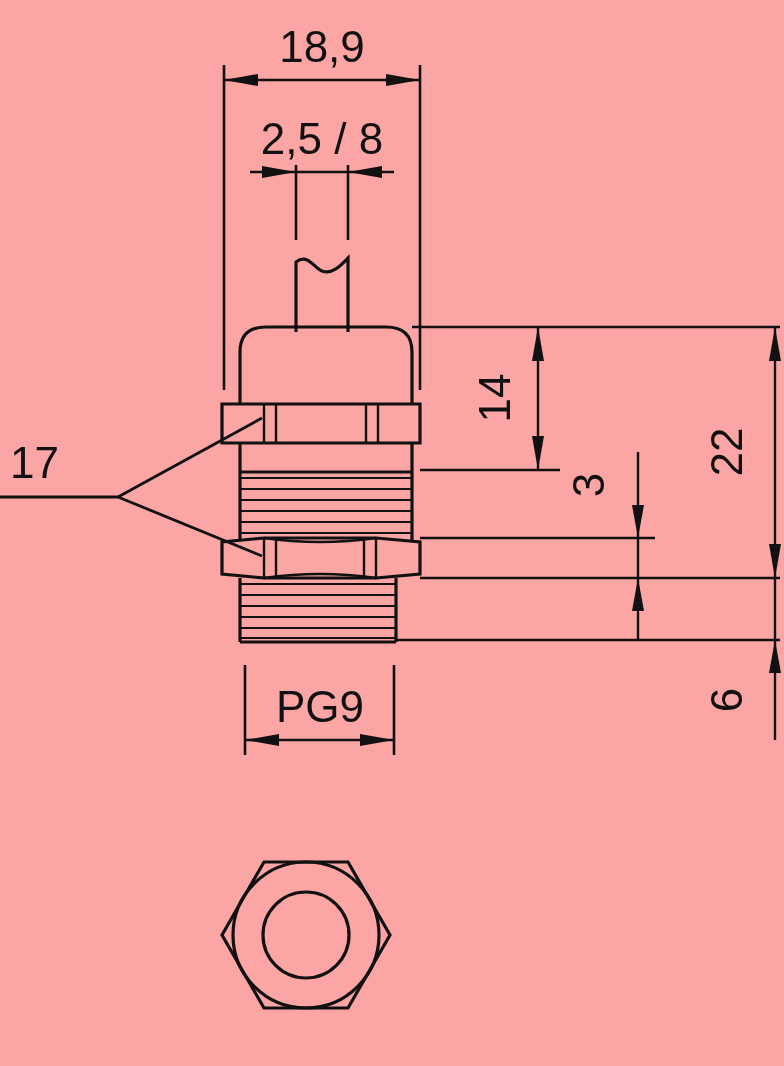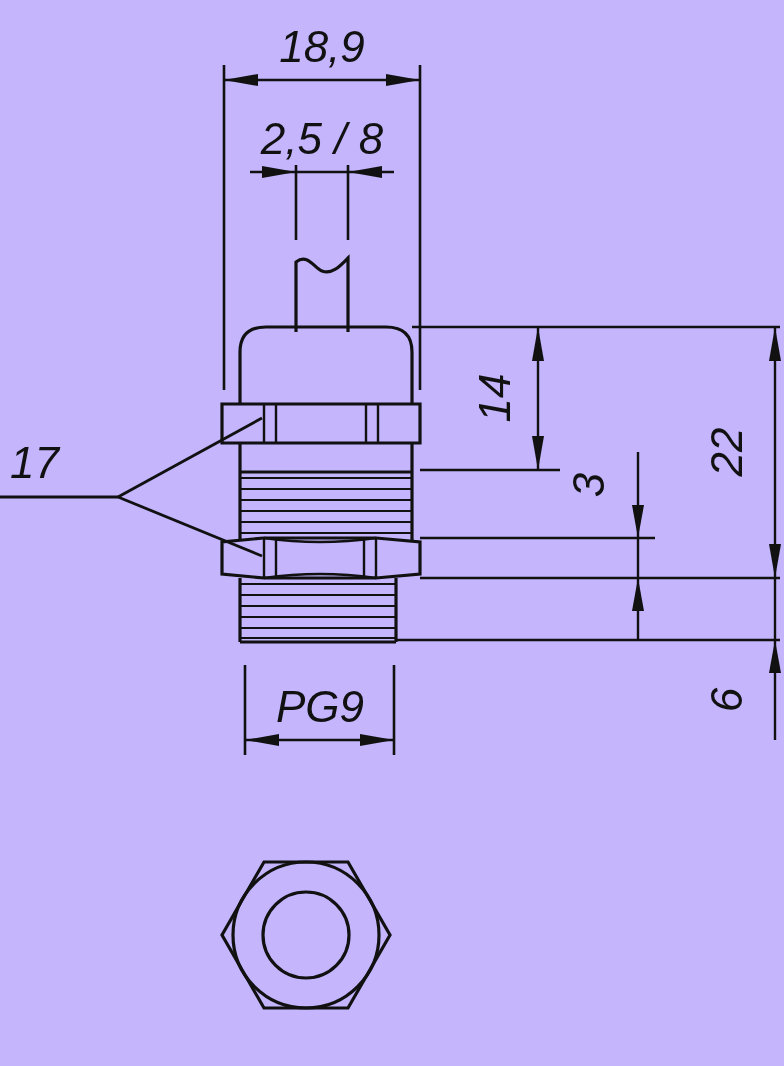--- a/index.html
+++ b/index.html
@@ -8,23 +8,22 @@
     padding: 0;
     background: #ffffff;
   }
   body {
     font-family: "Liberation Sans", sans-serif;
   }
   #drawing-root {
     position: relative;
     width: 784px;
     height: 1066px;
-    background: #c4b5fd;
+    background: #fca5a5;
     overflow: hidden;
-    font-style: italic;
   }
   #drawing-svg {
     display: block;
     width: 784px;
     height: 1066px;
   }
   .dim-text {
     font-family: "Liberation Sans", sans-serif;
     font-size: 44px;
     fill: #111111;

